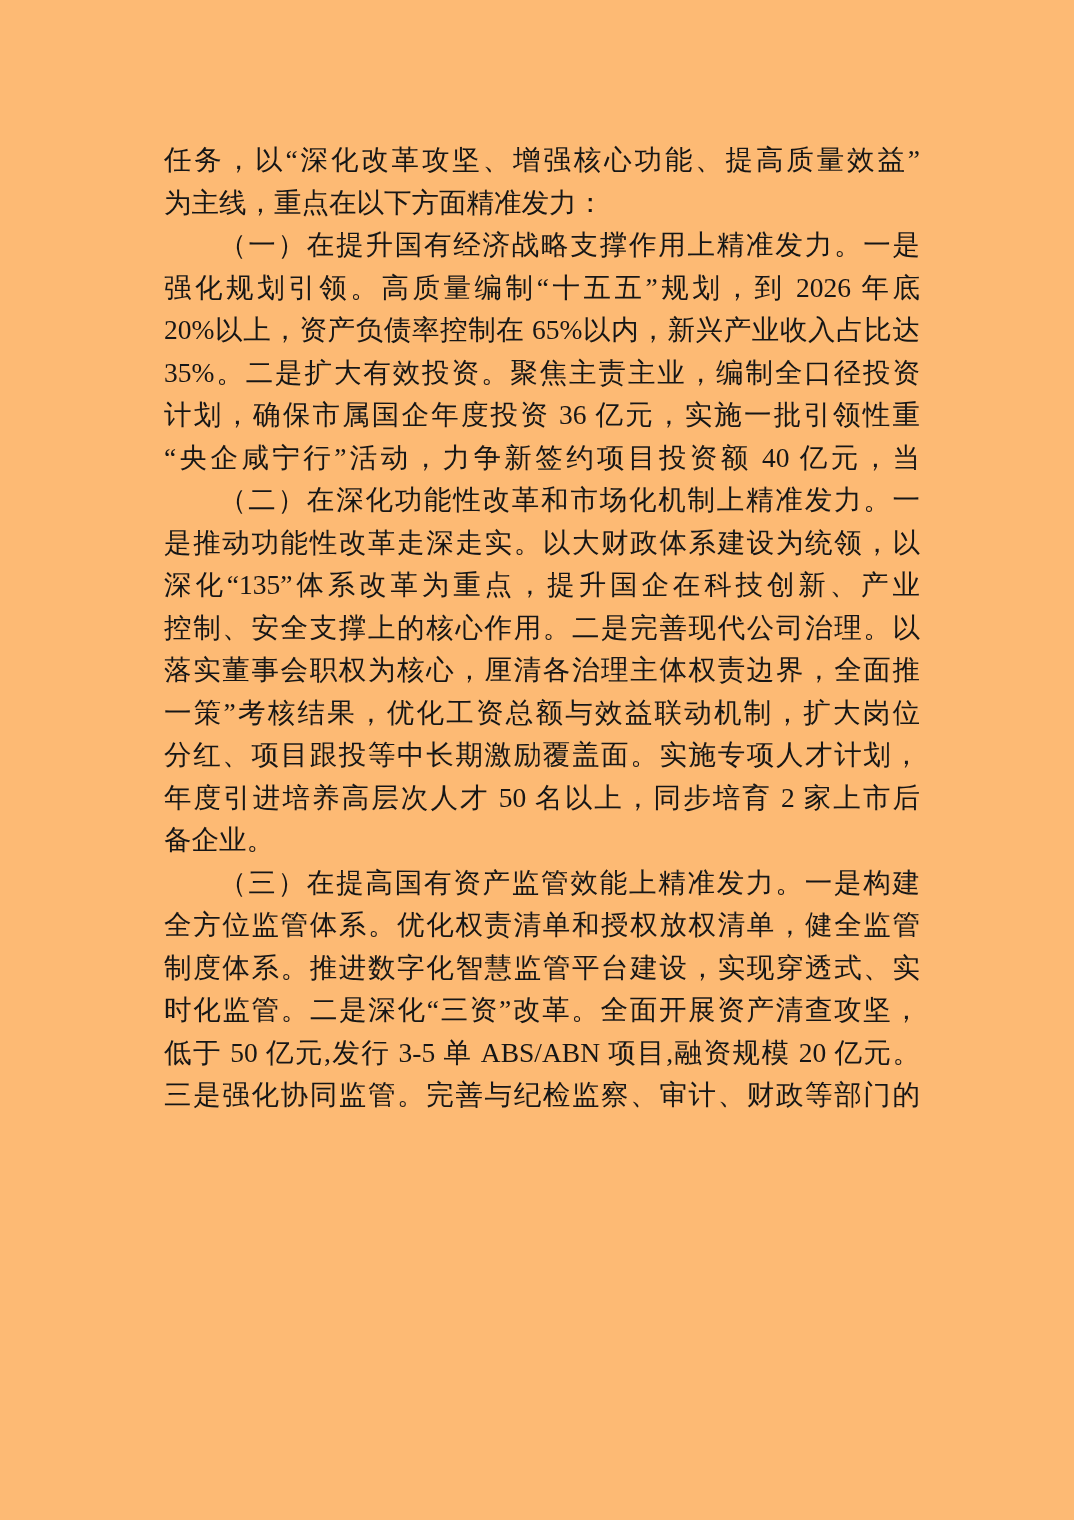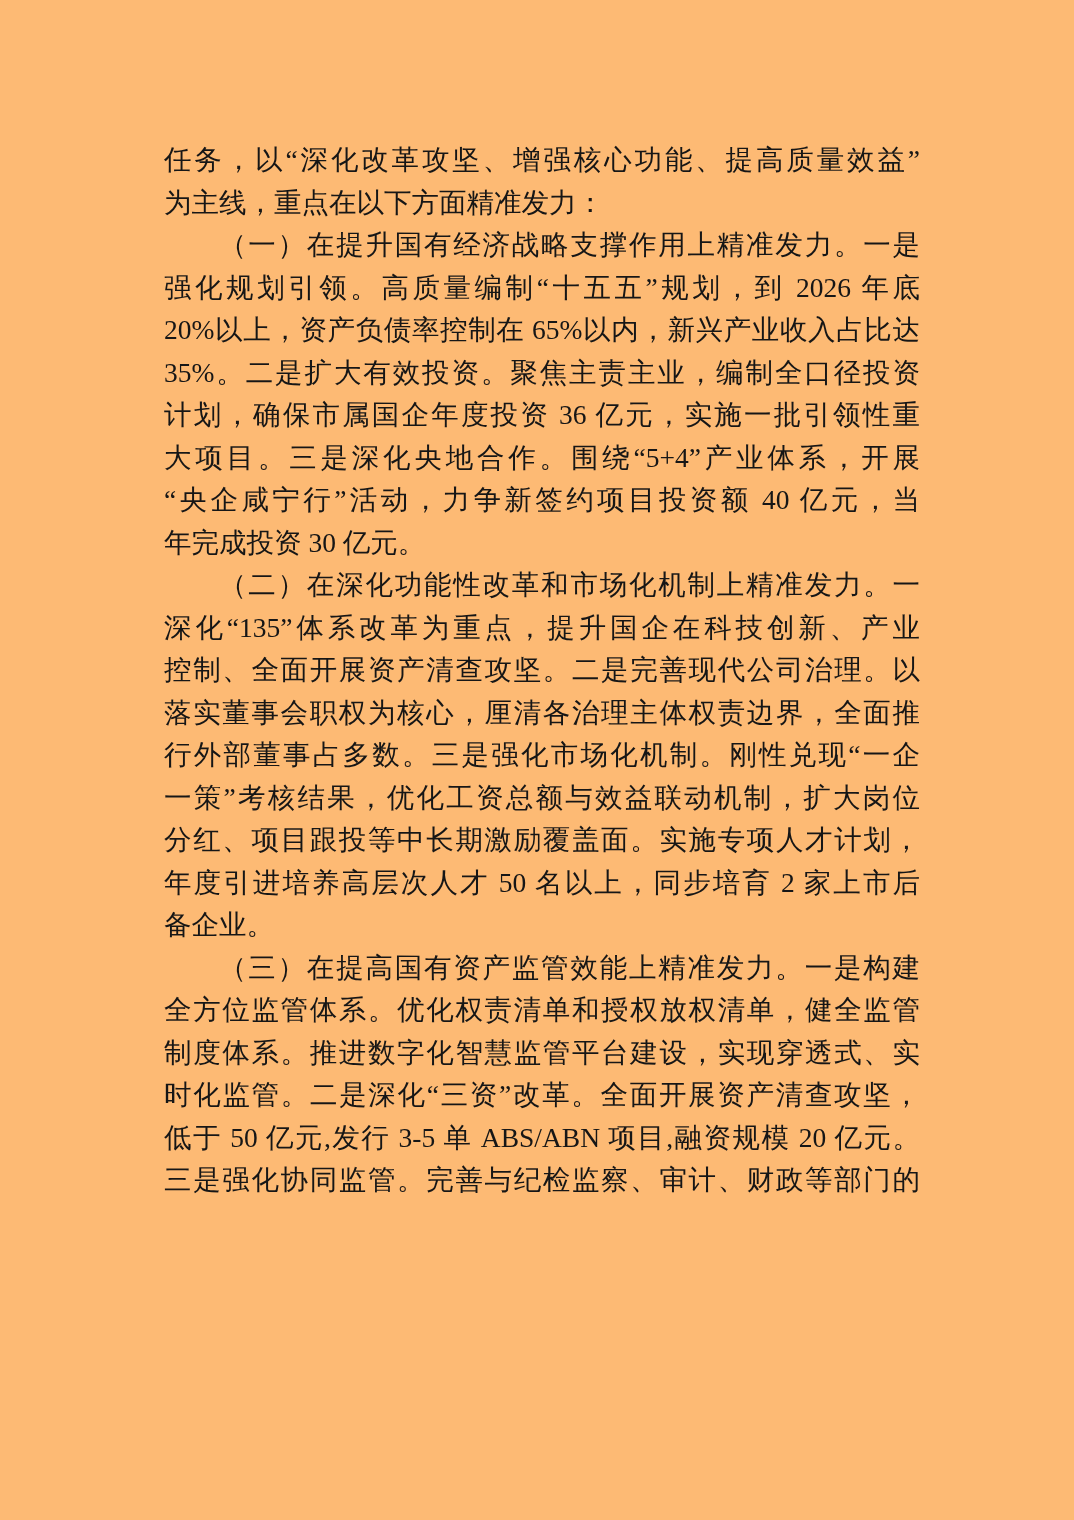--- a/index.html
+++ b/index.html
@@ -50,28 +50,26 @@
 
 <div class="page">
   <div class="text-block">
     <div class="line">任务，以“深化改革攻坚、增强核心功能、提高质量效益”</div>
     <div class="line end">为主线，重点在以下方面精准发力：</div>
     <div class="line indent">（一）在提升国有经济战略支撑作用上精准发力。一是</div>
     <div class="line">强化规划引领。高质量编制“十五五”规划，到 2026 年底</div>
     <div class="line">20%以上，资产负债率控制在 65%以内，新兴产业收入占比达</div>
     <div class="line">35%。二是扩大有效投资。聚焦主责主业，编制全口径投资</div>
     <div class="line">计划，确保市属国企年度投资 36 亿元，实施一批引领性重</div>
-    <div class="line">大项目。三是深化央地合作。围绕“5+4”产业体系，开展</div>
     <div class="line">“央企咸宁行”活动，力争新签约项目投资额 40 亿元，当</div>
-    <div class="line end">年完成投资 30 亿元。</div>
     <div class="line indent">（二）在深化功能性改革和市场化机制上精准发力。一</div>
+    <div class="line">是推动功能性改革走深走实。以大财政体系建设为统领，以</div>
     <div class="line">深化“135”体系改革为重点，提升国企在科技创新、产业</div>
-    <div class="line">控制、全面开展资产清查攻坚。二是完善现代公司治理。以</div>
+    <div class="line">控制、安全支撑上的核心作用。二是完善现代公司治理。以</div>
     <div class="line">落实董事会职权为核心，厘清各治理主体权责边界，全面推</div>
-    <div class="line">行外部董事占多数。三是强化市场化机制。刚性兑现“一企</div>
     <div class="line">一策”考核结果，优化工资总额与效益联动机制，扩大岗位</div>
     <div class="line">分红、项目跟投等中长期激励覆盖面。实施专项人才计划，</div>
     <div class="line">年度引进培养高层次人才 50 名以上，同步培育 2 家上市后</div>
     <div class="line end">备企业。</div>
     <div class="line indent">（三）在提高国有资产监管效能上精准发力。一是构建</div>
     <div class="line">全方位监管体系。优化权责清单和授权放权清单，健全监管</div>
     <div class="line">制度体系。推进数字化智慧监管平台建设，实现穿透式、实</div>
     <div class="line">时化监管。二是深化“三资”改革。全面开展资产清查攻坚，</div>
     <div class="line">低于 50 亿元,发行 3-5 单 ABS/ABN 项目,融资规模 20 亿元。</div>
     <div class="line">三是强化协同监管。完善与纪检监察、审计、财政等部门的</div>

